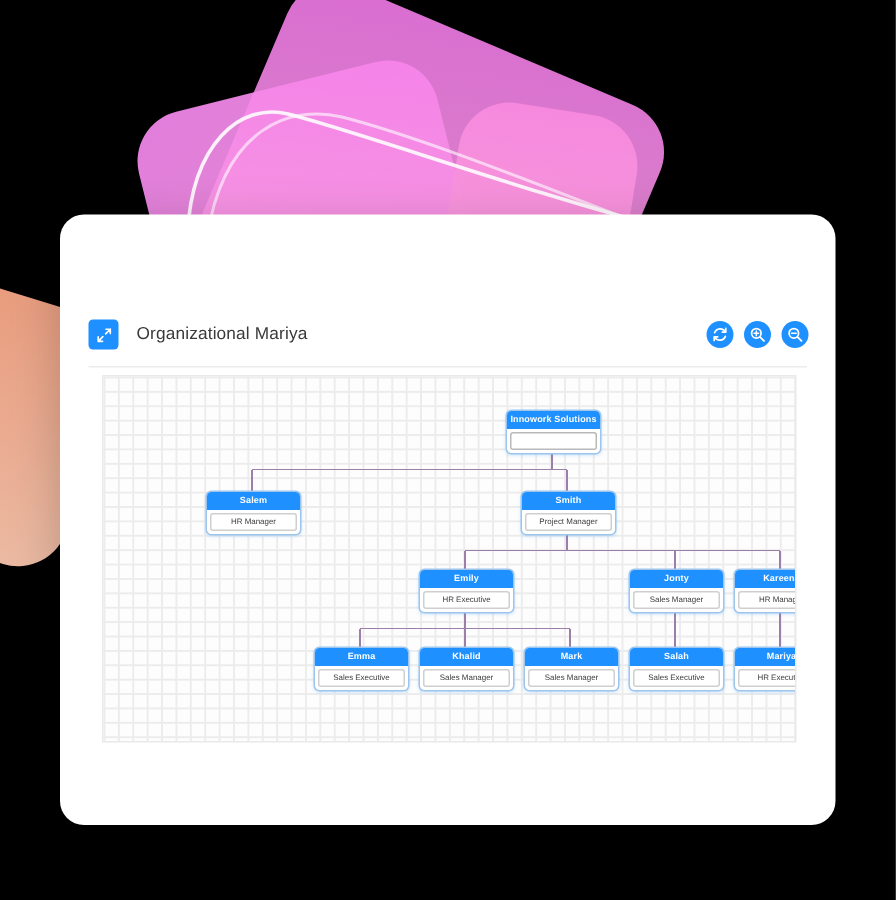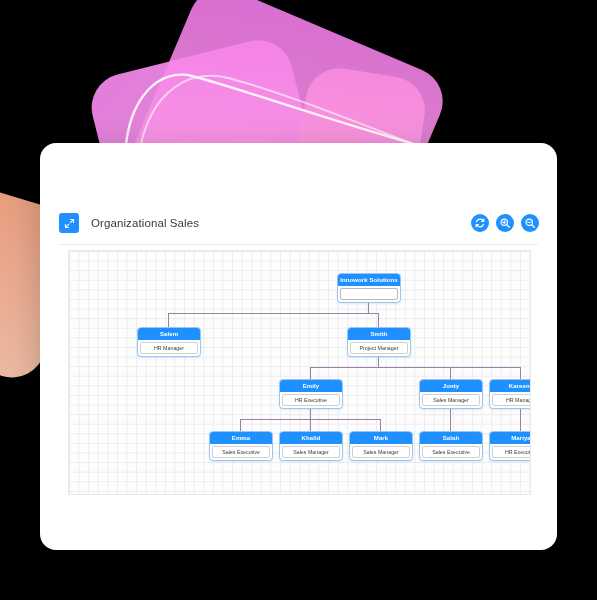--- a/index.html
+++ b/index.html
@@ -159,21 +159,21 @@
 
   <div id="card">
 
     <div id="card-header">
       <div id="header-icon">
         <svg width="11" height="11" viewBox="0 0 12 12">
           <path d="M7.2 1.6h3.2v3.2M10.4 1.6L7.0 5.0" stroke="#fff" stroke-width="1.2" fill="none" stroke-linecap="round" stroke-linejoin="round"></path>
           <path d="M4.8 10.4H1.6V7.2M1.6 10.4L5.0 7.0" stroke="#fff" stroke-width="1.2" fill="none" stroke-linecap="round" stroke-linejoin="round"></path>
         </svg>
       </div>
-      <div id="header-title">Organizational Sales</div>
+      <div id="header-title">Organizational Mariya</div>
 
       <div id="header-tools">
         <div class="tool-btn">
           <svg width="12" height="12" viewBox="0 0 14 14">
             <path d="M11.2 5.0A4.6 4.6 0 0 0 2.8 5.6" stroke="#fff" stroke-width="1.35" fill="none" stroke-linecap="round"></path>
             <path d="M2.8 8.9A4.6 4.6 0 0 0 11.2 8.5" stroke="#fff" stroke-width="1.35" fill="none" stroke-linecap="round"></path>
             <path d="M11.5 2.3v2.8H8.8" stroke="#fff" stroke-width="1.35" fill="none" stroke-linecap="round" stroke-linejoin="round"></path>
             <path d="M2.5 11.6V8.8h2.7" stroke="#fff" stroke-width="1.35" fill="none" stroke-linecap="round" stroke-linejoin="round"></path>
           </svg>
         </div>

